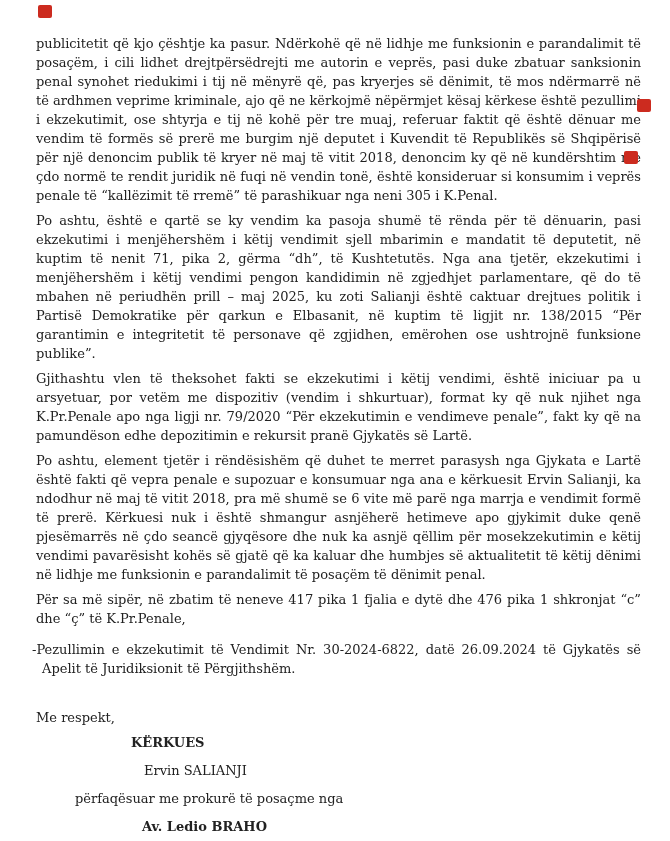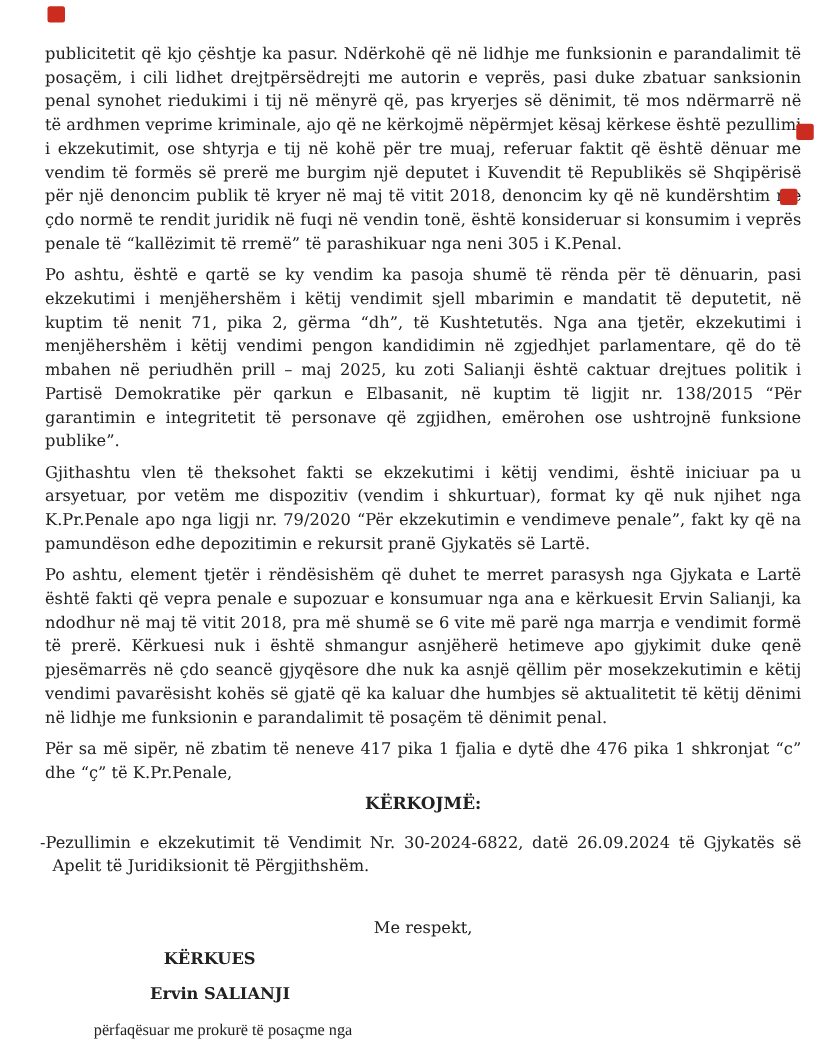--- a/index.html
+++ b/index.html
@@ -27,26 +27,25 @@
     font-size: 13.5px;
   }
   .request-item {
     margin: 12px 0 0 0;
     text-align: justify;
     padding-left: 6px;
     text-indent: -10px;
   }
   .closing {
     margin: 30px 0 0 0;
-    text-align: center;
   }
   .sig-line { margin: 9px 0 0 0; }
   .sig-role      { margin-top: 6px; margin-left: 95px; font-weight: bold; }
-  .sig-name      { margin-left: 84px; font-weight: bold; }
-  .sig-rep       { margin-left: 39px; font-family: Liberation Serif, serif; }
+  .sig-name      { margin-left: 108px; font-weight: normal; }
+  .sig-rep       { margin-left: 39px; }
   .sig-lawyer    { margin-left: 106px; font-weight: bold; }
   .mark {
     position: absolute;
     border-radius: 2px;
   }
 </style>
 </head>
 <body>
 
 <div class="page">
@@ -54,21 +53,20 @@
   <p class="para">publicitetit që kjo çështje ka pasur. Ndërkohë që në lidhje me funksionin e parandalimit të posaçëm, i cili lidhet drejtpërsëdrejti me autorin e veprës, pasi duke zbatuar sanksionin penal synohet riedukimi i tij në mënyrë që, pas kryerjes së dënimit, të mos ndërmarrë në të ardhmen veprime kriminale, ajo që ne kërkojmë nëpërmjet kësaj kërkese është pezullimi i ekzekutimit, ose shtyrja e tij në kohë për tre muaj, referuar faktit që është dënuar me vendim të formës së prerë me burgim një deputet i Kuvendit të Republikës së Shqipërisë për një denoncim publik të kryer në maj të vitit 2018, denoncim ky që në kundërshtim me çdo normë te rendit juridik në fuqi në vendin tonë, është konsideruar si konsumim i veprës penale të “kallëzimit të rremë” të parashikuar nga neni 305 i K.Penal.</p>
 
   <p class="para">Po ashtu, është e qartë se ky vendim ka pasoja shumë të rënda për të dënuarin, pasi ekzekutimi i menjëhershëm i këtij vendimit sjell mbarimin e mandatit të deputetit, në kuptim të nenit 71, pika 2, gërma “dh”, të Kushtetutës. Nga ana tjetër, ekzekutimi i menjëhershëm i këtij vendimi pengon kandidimin në zgjedhjet parlamentare, që do të mbahen në periudhën prill – maj 2025, ku zoti Salianji është caktuar drejtues politik i Partisë Demokratike për qarkun e Elbasanit, në kuptim të ligjit nr. 138/2015 “Për garantimin e integritetit të personave që zgjidhen, emërohen ose ushtrojnë funksione publike”.</p>
 
   <p class="para">Gjithashtu vlen të theksohet fakti se ekzekutimi i këtij vendimi, është iniciuar pa u arsyetuar, por vetëm me dispozitiv (vendim i shkurtuar), format ky që nuk njihet nga K.Pr.Penale apo nga ligji nr. 79/2020 “Për ekzekutimin e vendimeve penale”, fakt ky që na pamundëson edhe depozitimin e rekursit pranë Gjykatës së Lartë.</p>
 
   <p class="para">Po ashtu, element tjetër i rëndësishëm që duhet te merret parasysh nga Gjykata e Lartë është fakti që vepra penale e supozuar e konsumuar nga ana e kërkuesit Ervin Salianji, ka ndodhur në maj të vitit 2018, pra më shumë se 6 vite më parë nga marrja e vendimit formë të prerë. Kërkuesi nuk i është shmangur asnjëherë hetimeve apo gjykimit duke qenë pjesëmarrës në çdo seancë gjyqësore dhe nuk ka asnjë qëllim për mosekzekutimin e këtij vendimi pavarësisht kohës së gjatë që ka kaluar dhe humbjes së aktualitetit të këtij dënimi në lidhje me funksionin e parandalimit të posaçëm të dënimit penal.</p>
 
   <p class="para">Për sa më sipër, në zbatim të neneve 417 pika 1 fjalia e dytë dhe 476 pika 1 shkronjat “c” dhe “ç” të K.Pr.Penale,</p>
 
-  <p class="request-heading">KËRKOJMË:</p>
 
   <p class="request-item">-Pezullimin e ekzekutimit të Vendimit Nr. 30-2024-6822, datë 26.09.2024 të Gjykatës së Apelit të Juridiksionit të Përgjithshëm.</p>
 
   <p class="closing">Me respekt,</p>
 
   <p class="sig-line sig-role">KËRKUES</p>
   <p class="sig-line sig-name">Ervin SALIANJI</p>
   <p class="sig-line sig-rep">përfaqësuar me prokurë të posaçme nga</p>
   <p class="sig-line sig-lawyer">Av. Ledio BRAHO</p>
 

